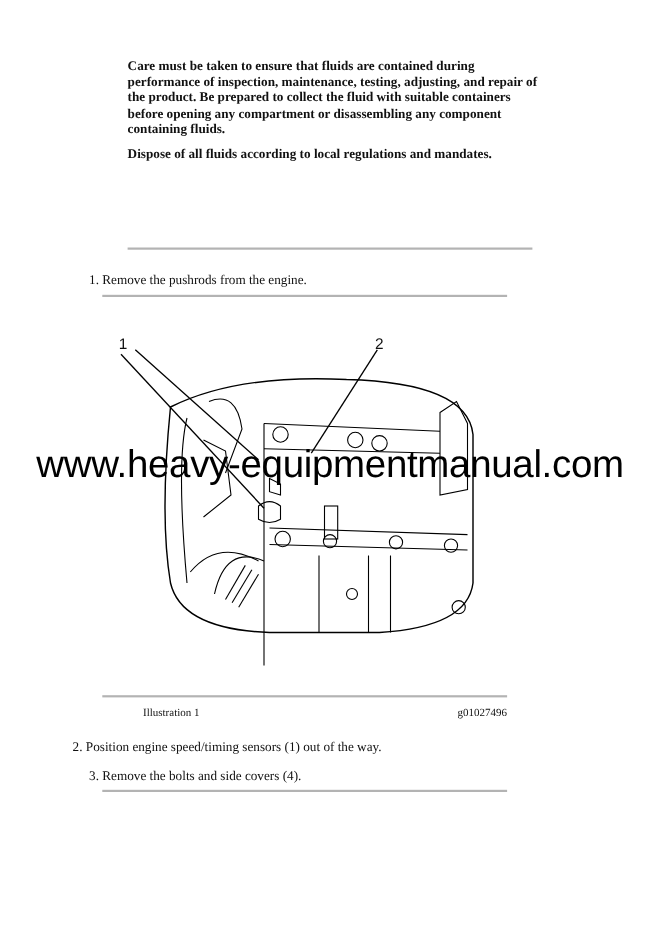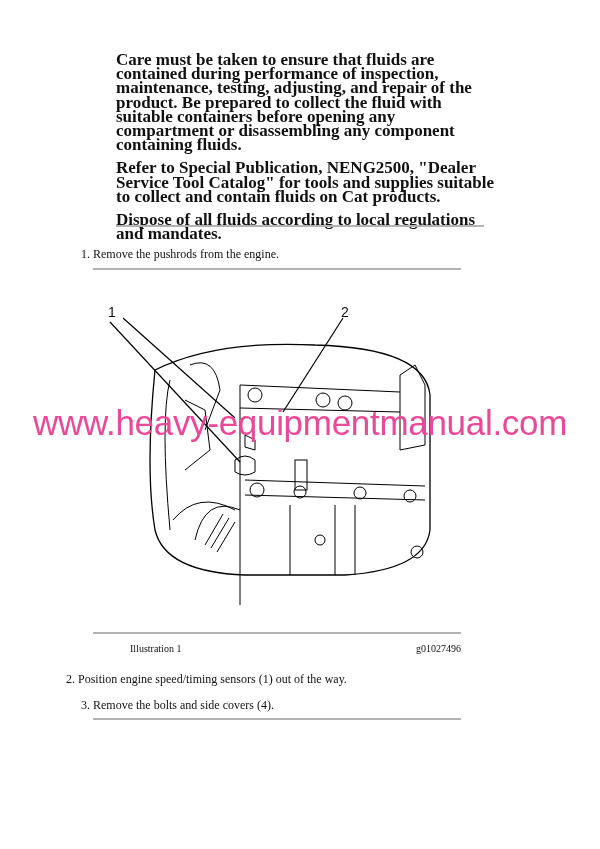--- a/index.html
+++ b/index.html
@@ -1,36 +1,35 @@
 <!DOCTYPE html>
 <html><head>
 <meta charset="utf-8">
 <style>
   html, body { margin: 0; padding: 0; background: #ffffff; }
   body { width: 600px; height: 849px; position: relative; overflow: hidden;
          font-family: "Liberation Serif", serif; color: #111; }
   .notice { position: absolute; left: 116px; top: 53px; width: 380px;
-            font-weight: bold; font-size: 17px; line-height: 14.2px; }
+            font-weight: bold; font-size: 12px; line-height: 14.2px; }
   .notice p { margin: 0 0 9px 0; }
   .rule { position: absolute; height: 2px; background: #b3b3b3; }
   .step { position: absolute; font-size: 12px; line-height: 14px; white-space: nowrap; text-align: right; }
   .step .num { display: inline-block; width: 14px; }
   .caption { position: absolute; font-size: 10px; top: 643px; }
   .figure { position: absolute; left: 95px; top: 300px; width: 400px; height: 320px; }
   .callout { position: absolute; font-family: "Liberation Sans", sans-serif; font-size: 14px; }
   .watermark { position: absolute; left: 0; top: 400px; width: 600px; text-align: center;
-               font-family: "Liberation Sans", sans-serif; font-size: 35px; color: #ec4899;
+               font-family: "Liberation Sans", sans-serif; font-size: 35px; color: #000000;
                letter-spacing: -0.3px; line-height: 46px; }
 </style>
 </head>
 <body>
 
 <div class="notice">
   <p>Care must be taken to ensure that fluids are contained during performance of inspection, maintenance, testing, adjusting, and repair of the product. Be prepared to collect the fluid with suitable containers before opening any compartment or disassembling any component containing fluids.</p>
-  <p>Refer to Special Publication, NENG2500, "Dealer Service Tool Catalog" for tools and supplies suitable to collect and contain fluids on Cat products.</p>
   <p>Dispose of all fluids according to local regulations and mandates.</p>
 </div>
 
 <div class="rule" style="left:116px; top:225px; width:368px;"></div>
 
 <div class="step" style="left:76px; top:247px;">
   <span class="num">1.</span>
   <span>Remove the pushrods from the engine.</span>
 </div>
 <div class="rule" style="left:93px; top:268px; width:368px;"></div>

